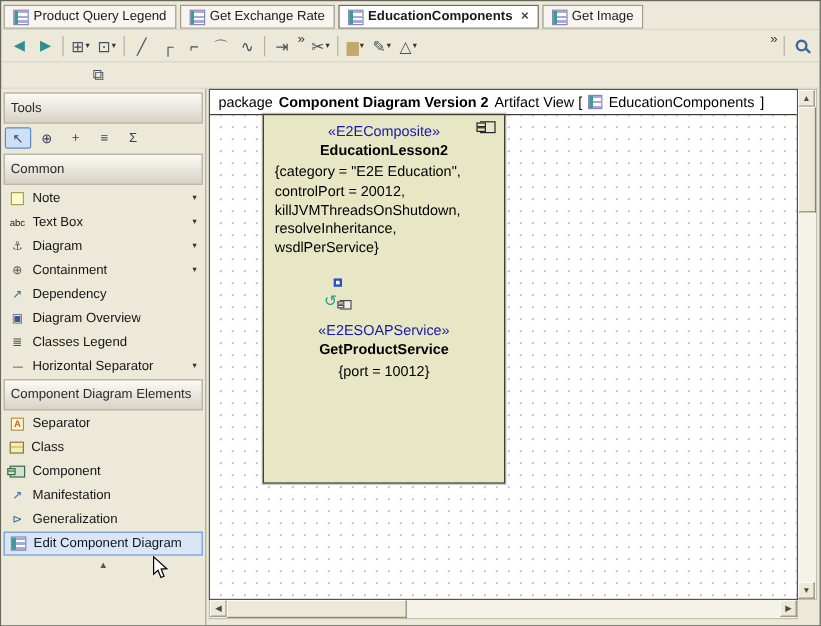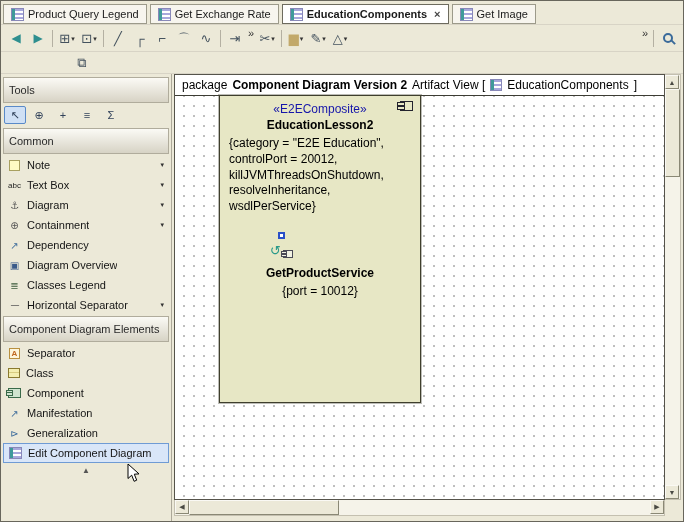--- a/index.html
+++ b/index.html
@@ -315,20 +315,21 @@
 controlPort = 20012,
 killJVMThreadsOnShutdown,
 resolveInheritance,
 wsdlPerService}</div>
             <div class="ports">
               <span class="port-sq"></span>
             </div>
             <div class="iconpair">
               <span class="curve-arrow">↺</span><span class="mini-comp"></span>
             </div>
+            <div class="stereo2">«E2ESOAPService»</div>
             <div class="ename">GetProductService</div>
             <div class="props2">{port = 10012}</div>
           </div>
 
         </div>
         <div class="vscroll">
           <div class="sbtn">▲</div>
           <div class="vtrack">
             <div class="vthumb"></div>
           </div>

